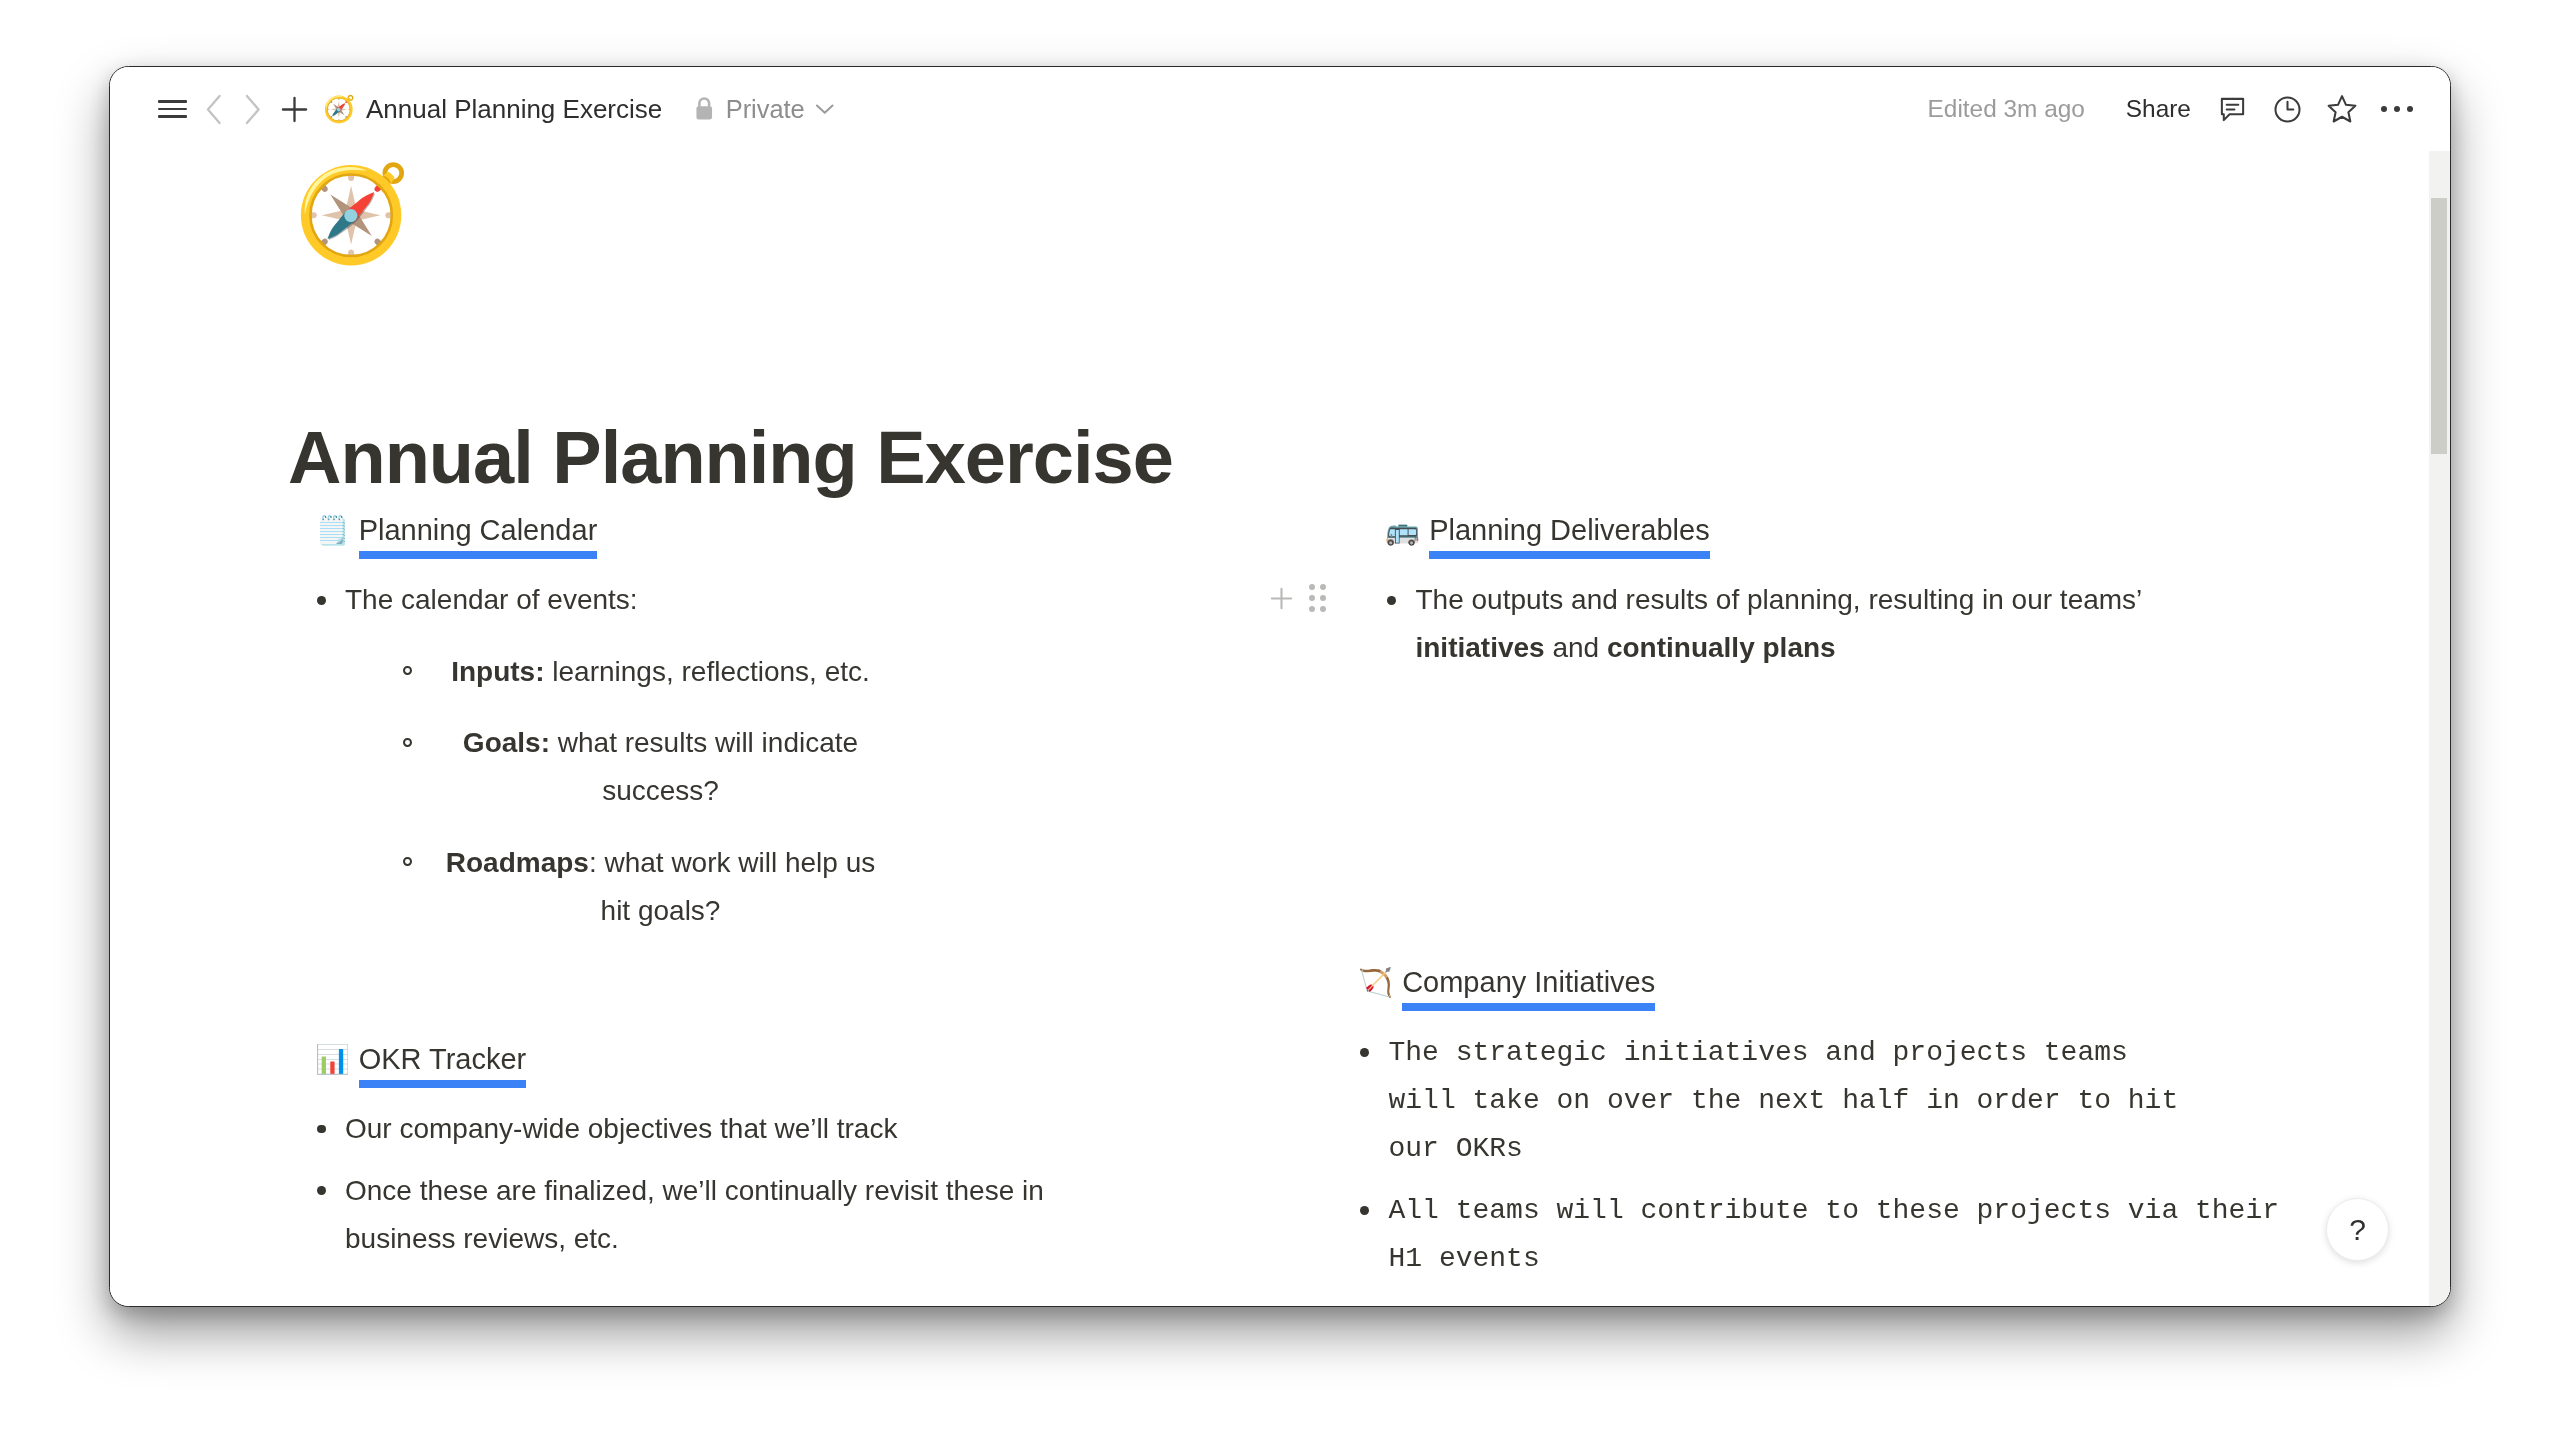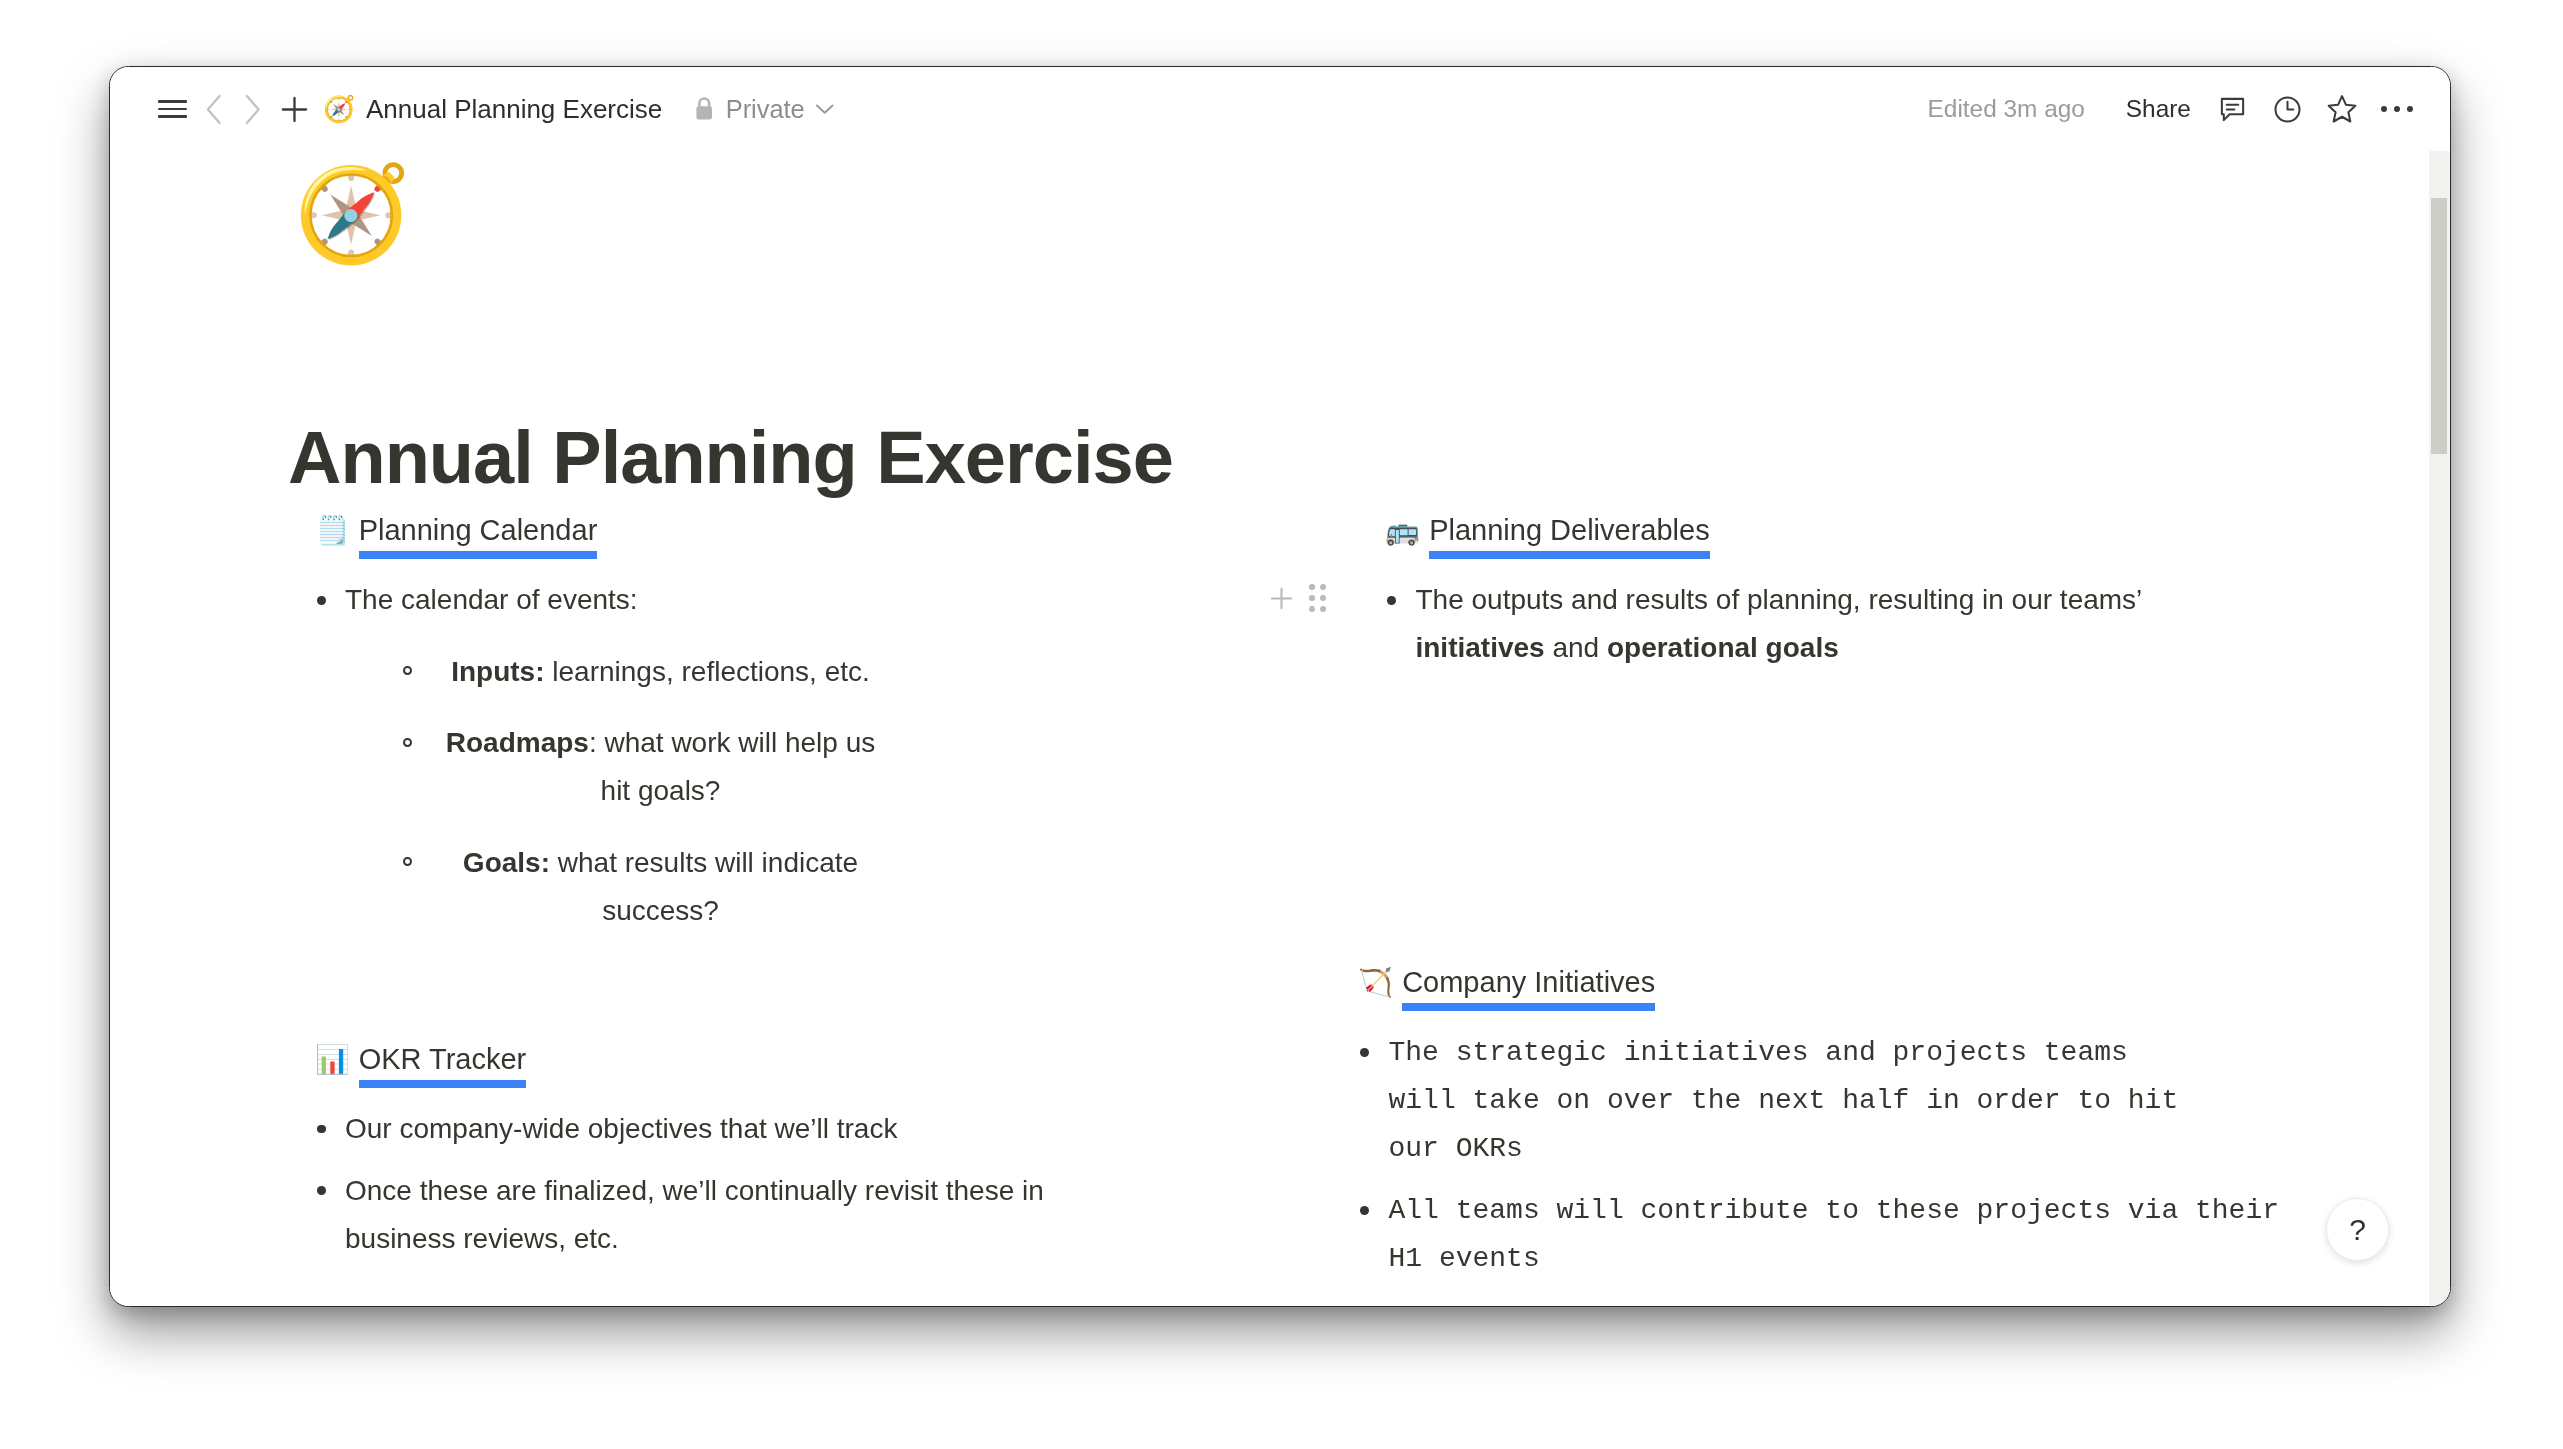--- a/index.html
+++ b/index.html
@@ -446,25 +446,25 @@
                 <span class="bullet-dot"></span>
                 <span>The calendar of events:</span>
 
                 <ul class="bl sub sub-wrap">
                   <li>
                     <span class="bullet-dot"></span>
                     <span class="txt-wrap narrow"><span class="b">Inputs:</span><span> learnings, reflections, etc.</span></span>
                   </li>
                   <li>
                     <span class="bullet-dot"></span>
-                    <span class="txt-wrap narrow"><span class="b">Roadmaps</span><span>: what work will help us hit goals?</span></span>
+                    <span class="txt-wrap narrow"><span class="b">Goals:</span><span> what results will indicate success?</span></span>
                   </li>
                   <li>
                     <span class="bullet-dot"></span>
-                    <span class="txt-wrap narrow"><span class="b">Goals:</span><span> what results will indicate success?</span></span>
+                    <span class="txt-wrap narrow"><span class="b">Roadmaps</span><span>: what work will help us hit goals?</span></span>
                   </li>
                 </ul>
               </li>
             </ul>
           </div>
 
           <div class="section" style="margin-top:107px;">
             <div class="section-heading">
               <span class="section-emoji">📊</span>
               <span class="section-link">OKR Tracker</span>
@@ -502,21 +502,21 @@
                     <i></i>
                       <i></i>
                     <i></i>
                       <i></i>
                     <i></i>
                       <i></i>
                   </span>
                 </div>
 
                 <span class="bullet-dot"></span>
-                <span class="txt-wrap"><span>The outputs and results of planning, resulting in our teams’ </span><span class="b">initiatives</span><span> and </span><span class="b">operational goals</span></span>
+                <span class="txt-wrap"><span>The outputs and results of planning, resulting in our teams’ </span><span class="b">initiatives</span><span> and </span><span class="b">continually plans</span></span>
               </li>
             </ul>
           </div>
 
           <div class="section" style="margin-top:293px;">
             <div class="section-heading" style="margin-left:0;">
               <span class="section-emoji">🏹</span>
               <span class="section-link">Company Initiatives</span>
             </div>
 

